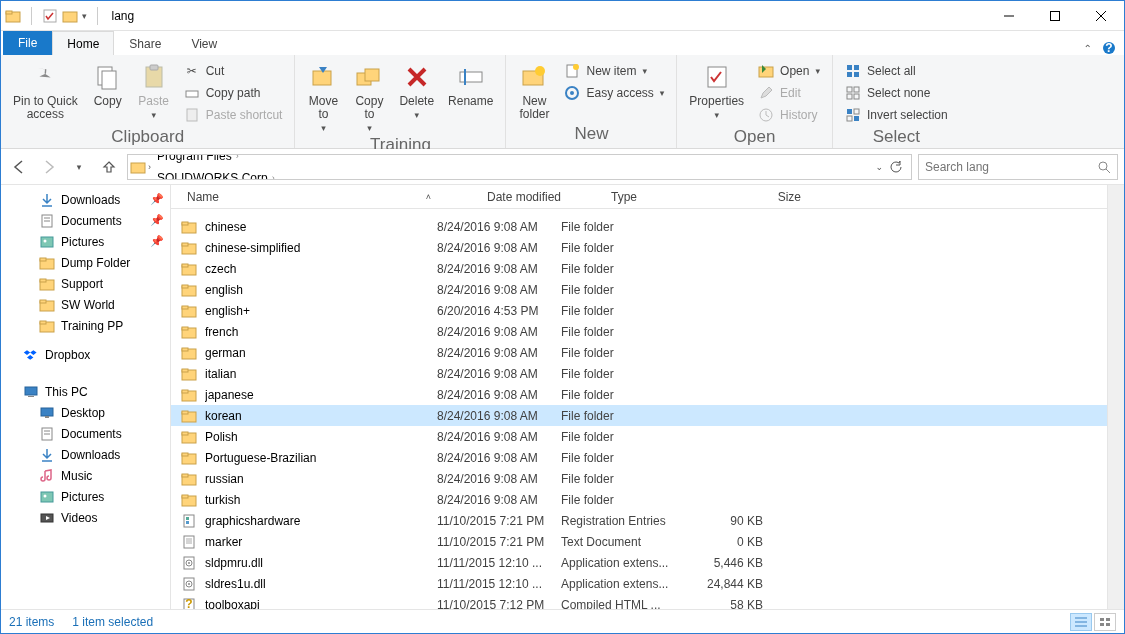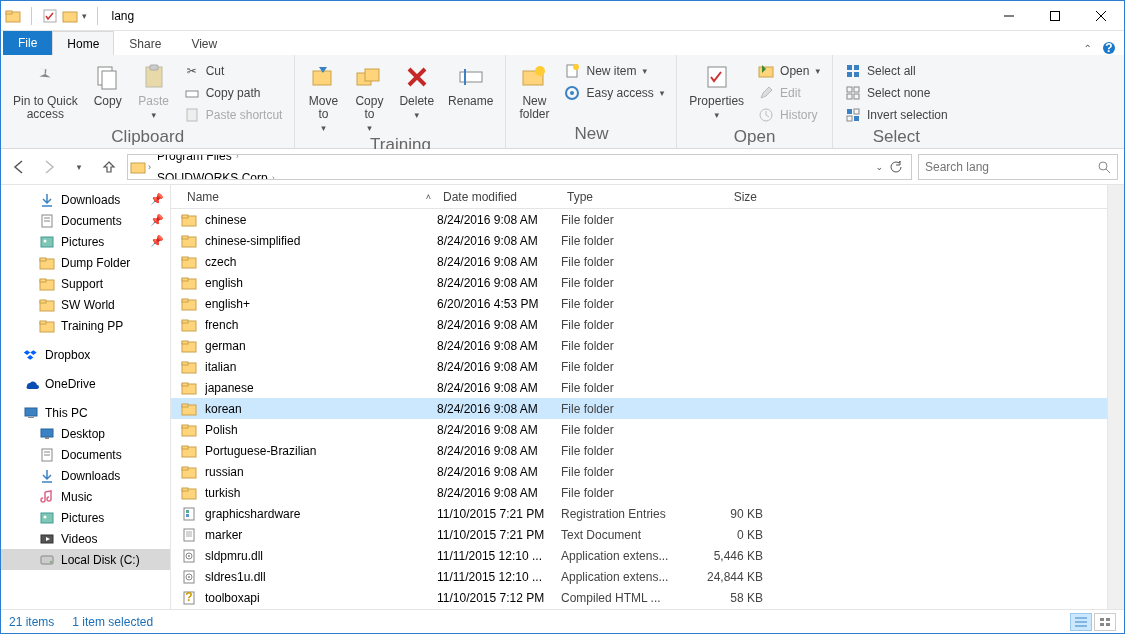--- a/index.html
+++ b/index.html
@@ -39,33 +39,33 @@
 .addrend { display: flex; align-items: center; gap: 6px; padding: 0 6px; color: #555; }
 .searchbox { width: 200px; height: 26px; border: 1px solid #ccc; display: flex; align-items: center; padding: 0 6px; color: #888; }
 .searchbox input { border: none; outline: none; flex: 1; font-size: 12px; color: #333; background: transparent; }
 .content { flex: 1; display: flex; min-height: 0; }
 .navpane { width: 170px; border-right: 1px solid #e5e5e5; overflow: auto; padding: 4px 0; }
 .navitem { display: flex; align-items: center; gap: 6px; padding: 2px 6px 2px 22px; height: 21px; color: #000; white-space: nowrap; }
 .navitem.indent2 { padding-left: 38px; }
 .navitem .pin { margin-left: auto; color: #777; font-size: 11px; }
 .navitem.sel { background: #d8d8d8; }
 .navitem .nicon { width: 16px; height: 16px; }
-.filepane { flex: 1; display: flex; flex-direction: column; min-width: 0; }
+.filepane { flex: 1; display: flex; flex-direction: column; min-width: 0; gap: 7px; }
 .columns { height: 24px; display: flex; align-items: center; border-bottom: 1px solid #e5e5e5; color: #444; padding-left: 10px; }
 .col { padding: 0 6px; display: flex; align-items: center; gap: 4px; }
 .col.name { width: 256px; }
-.col.date { width: 124px; }
+.col.date { width: 124px; margin-left: 44px; }
 .col.type { width: 120px; }
 .col.size { width: 82px; text-align: right; justify-content: flex-end; }
 .filelist { flex: 1; overflow: auto; }
 .row { height: 21px; display: flex; align-items: center; padding-left: 10px; }
 .row.selected { background: #cce8ff; }
 .row .ricon { width: 16px; height: 16px; margin-right: 8px; }
 .row .rname { width: 232px; overflow: hidden; text-overflow: ellipsis; white-space: nowrap; }
-.row .rdate { width: 124px; color: #000000; }
+.row .rdate { width: 124px; color: #404040; }
 .row .rtype { width: 120px; color: #444; overflow: hidden; text-overflow: ellipsis; white-space: nowrap; }
 .row .rsize { width: 82px; text-align: right; color: #444; }
 .scrollspace { width: 17px; border-left: 1px solid #e5e5e5; background: #f0f0f0; }
 .statusbar { height: 24px; border-top: 1px solid #e5e5e5; display: flex; align-items: center; padding: 0 8px; color: #1a6fb7; gap: 18px; }
 .statusbar .right { margin-left: auto; display: flex; gap: 2px; }
 .viewbtn { width: 22px; height: 18px; border: 1px solid #ccc; display: flex; align-items: center; justify-content: center; color: #666; }
 .viewbtn.active { background: #cce8ff; border-color: #99c9ef; }
 svg { display: block; }
 </style>
 </head>
@@ -487,28 +487,20 @@
       <div style="height: 8px;"></div>
       <div class="navitem">
         <span class="nicon">
           <svg width="16" height="16">
             <path d="M4 4l4 3-4 3-4-3zM12 4l4 3-4 3-4-3zM8 10l4 3-4 3-4-3z" transform="scale(0.8) translate(1 0)" fill="#0061ff"></path>
           </svg>
         </span>
         <span>Dropbox</span>
       </div>
       <div style="height: 8px;"></div>
-      <div class="navitem">
-        <span class="nicon">
-          <svg width="16" height="16">
-            <path d="M4 10a3 3 0 0 1 3-3 4 4 0 0 1 7 2 2 2 0 0 1 0 4H5a2 2 0 0 1-1-3z" fill="#0a4db3"></path>
-          </svg>
-        </span>
-        <span>OneDrive</span>
-      </div>
       <div style="height: 8px;"></div>
       <div class="navitem">
         <span class="nicon">
           <svg width="16" height="16">
             <rect x="2" y="3" width="12" height="8" fill="#3a82c4" stroke="#26629a"></rect>
             <rect x="5" y="12" width="6" height="1" fill="#888"></rect>
           </svg>
         </span>
         <span>This PC</span>
       </div>
@@ -559,29 +551,20 @@
         <span>Pictures</span>
       </div>
       <div class="navitem indent2">
         <span class="nicon">
           <svg width="16" height="16">
             <rect x="2" y="4" width="12" height="8" fill="#555" stroke="#333"></rect>
             <path d="M7 6l4 2-4 2z" fill="#fff"></path>
           </svg>
         </span>
         <span>Videos</span>
-      </div>
-      <div class="navitem indent2 sel">
-        <span class="nicon">
-          <svg width="16" height="16">
-            <rect x="2" y="4" width="12" height="8" rx="1" fill="#ccc" stroke="#888"></rect>
-            <circle cx="12" cy="10" r="1" fill="#6a6"></circle>
-          </svg>
-        </span>
-        <span>Local Disk (C:)</span>
       </div>
     </div>
   <div class="filepane">
     <div class="columns">
       <div class="col name">
           <span>Name</span>
           <span style="flex:1"></span>
           <span class="chev">˄</span>
         </div>
       <div class="col date">Date modified</div>

